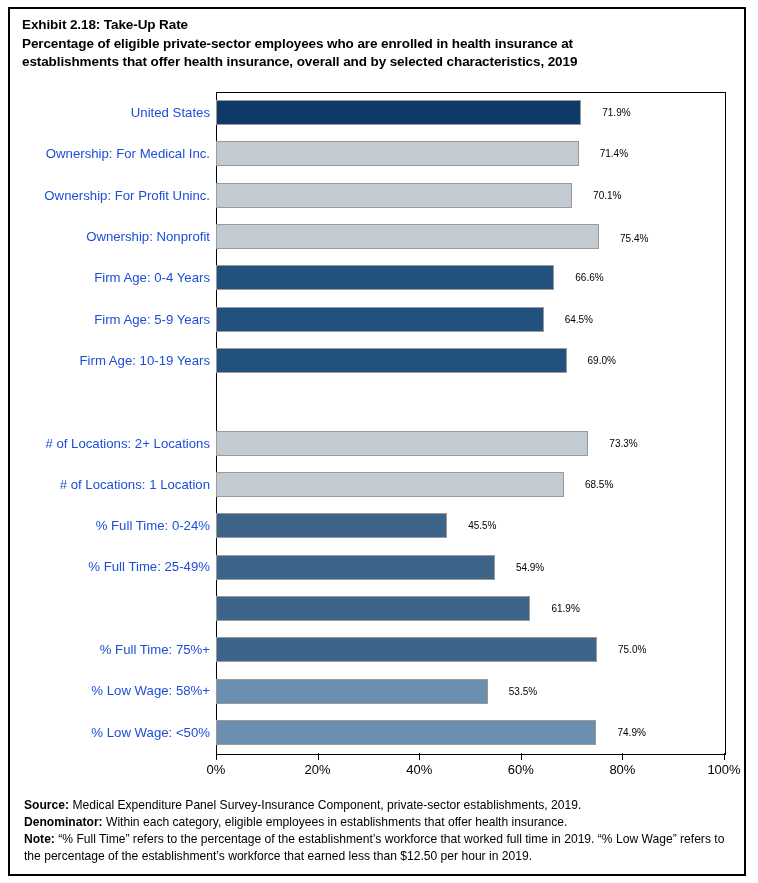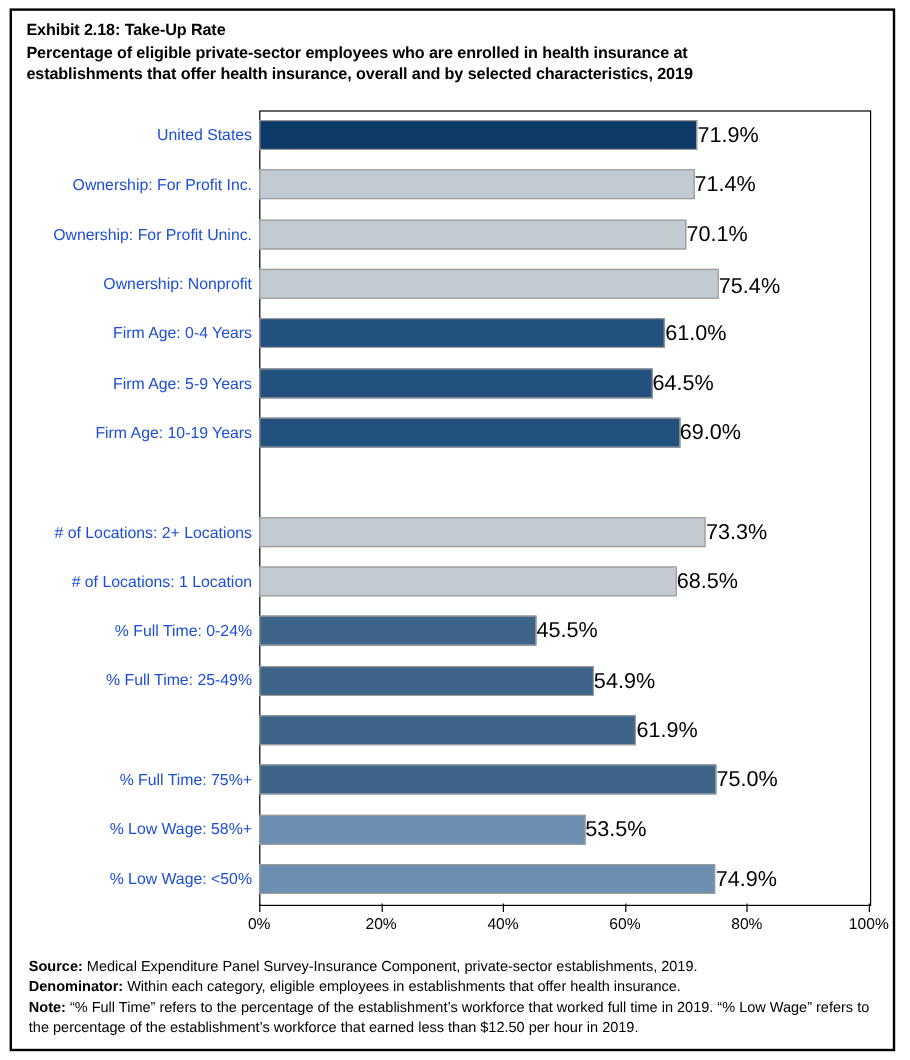--- a/index.html
+++ b/index.html
@@ -88,24 +88,24 @@
     left: 0;
     height: 25px;
     border: 1px solid #9a9a9a;
     box-sizing: border-box;
   }
   .bar-value {
     position: absolute;
     top: 9.5px;
     height: 25px;
     line-height: 25px;
-    font-size: 18px;
+    font-size: 10px;
     color: #000;
     white-space: nowrap;
-    padding-left: 0;
+    padding-left: 21px;
     text-align: right;
   }
 
   
   #xaxis {
     position: absolute;
     left: 216px;
     top: 753px;
     width: 508px;
     height: 34px;
@@ -153,38 +153,38 @@
   </div>
 
   <div id="plot-frame"></div>
   <div id="plot-inner">
       <div class="row" style="top: 0px; height: 41.3125px;">
         <div class="cat-label" style="height: 41.3125px; line-height: 41.3125px;">United States</div>
         <div class="bar" style="width: 365.252px; background: rgb(13, 58, 102); border-color: rgb(154, 154, 154); top: 8.15625px;"></div>
         <div class="bar-value" style="left: 365.252px; top: 8.15625px;">71.9%</div>
       </div>
       <div class="row" style="top: 41.3125px; height: 41.3125px;">
-        <div class="cat-label" style="height: 41.3125px; line-height: 41.3125px;">Ownership: For Profit Inc.</div>
+        <div class="cat-label" style="height: 41.3125px; line-height: 41.3125px;">Ownership: For Medical Inc.</div>
         <div class="bar" style="width: 362.712px; background: rgb(194, 202, 210); border-color: rgb(154, 154, 154); top: 8.15625px;"></div>
         <div class="bar-value" style="left: 362.712px; top: 8.15625px;">71.4%</div>
       </div>
       <div class="row" style="top: 82.625px; height: 41.3125px;">
         <div class="cat-label" style="height: 41.3125px; line-height: 41.3125px;">Ownership: For Profit Uninc.</div>
         <div class="bar" style="width: 356.108px; background: rgb(194, 202, 210); border-color: rgb(154, 154, 154); top: 8.15625px;"></div>
         <div class="bar-value" style="left: 356.108px; top: 8.15625px;">70.1%</div>
       </div>
       <div class="row" style="top: 123.938px; height: 41.3125px;">
         <div class="cat-label" style="height: 41.3125px; line-height: 41.3125px;">Ownership: Nonprofit</div>
         <div class="bar" style="width: 383.032px; background: rgb(194, 202, 210); border-color: rgb(154, 154, 154); top: 8.15625px;"></div>
         <div class="bar-value" style="left: 383.032px; top: 10px;">75.4%</div>
       </div>
       <div class="row" style="top: 165.25px; height: 41.3125px;">
         <div class="cat-label" style="height: 41.3125px; line-height: 41.3125px;">Firm Age: 0-4 Years</div>
         <div class="bar" style="width: 338.328px; background: rgb(33, 81, 124); border-color: rgb(154, 154, 154); top: 8.15625px;"></div>
-        <div class="bar-value" style="left: 338.328px; top: 8.15625px;">61.0%</div>
+        <div class="bar-value" style="left: 338.328px; top: 8.15625px;">66.6%</div>
       </div>
       <div class="row" style="top: 206.562px; height: 41.3125px;">
         <div class="cat-label" style="height: 41.3125px; line-height: 41.3125px;">Firm Age: 5-9 Years</div>
         <div class="bar" style="width: 327.66px; background: rgb(33, 81, 124); border-color: rgb(154, 154, 154); top: 8.15625px;"></div>
         <div class="bar-value" style="left: 327.66px; top: 8.15625px;">64.5%</div>
       </div>
       <div class="row" style="top: 247.875px; height: 41.3125px;">
         <div class="cat-label" style="height: 41.3125px; line-height: 41.3125px;">Firm Age: 10-19 Years</div>
         <div class="bar" style="width: 350.52px; background: rgb(33, 81, 124); border-color: rgb(154, 154, 154); top: 8.15625px;"></div>
         <div class="bar-value" style="left: 350.52px; top: 8.15625px;">69.0%</div>

